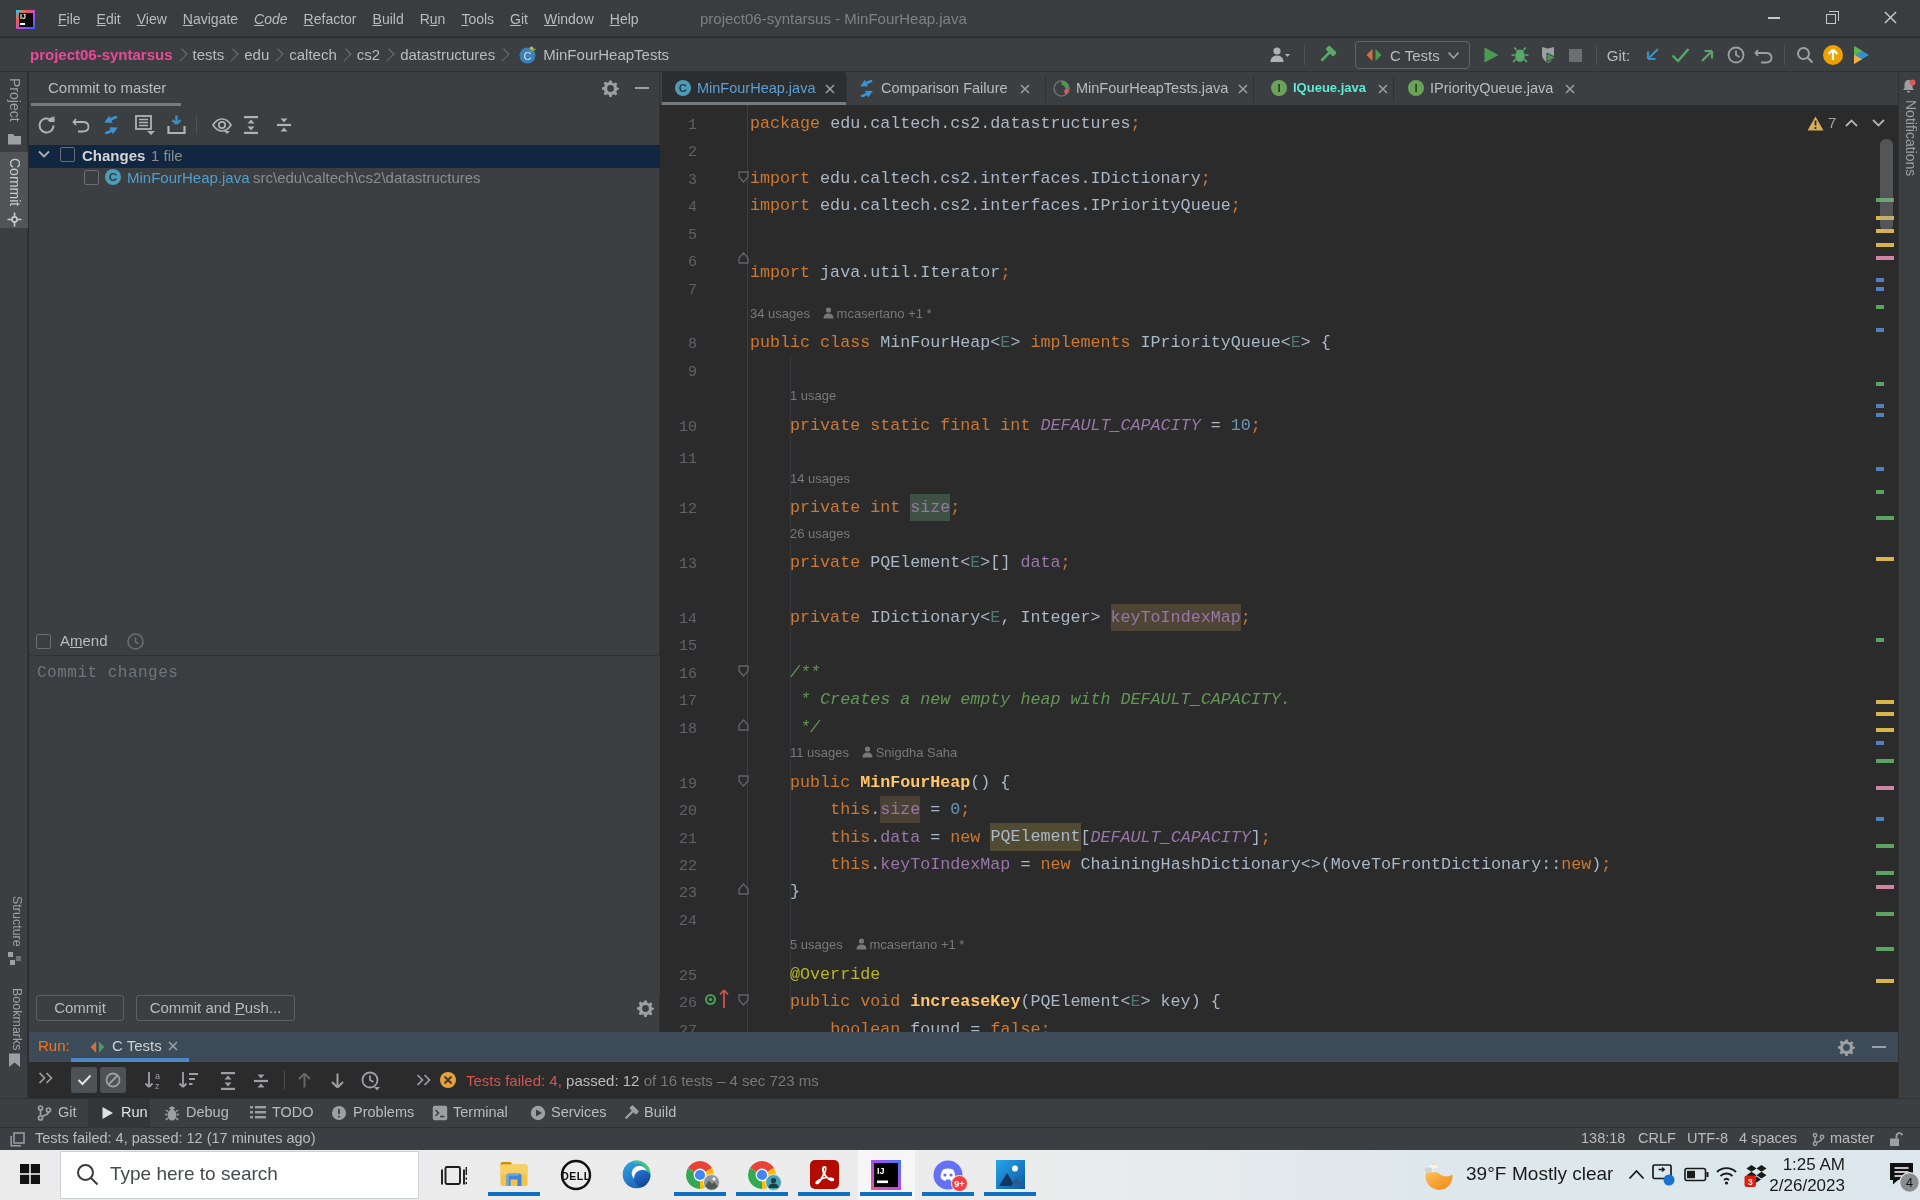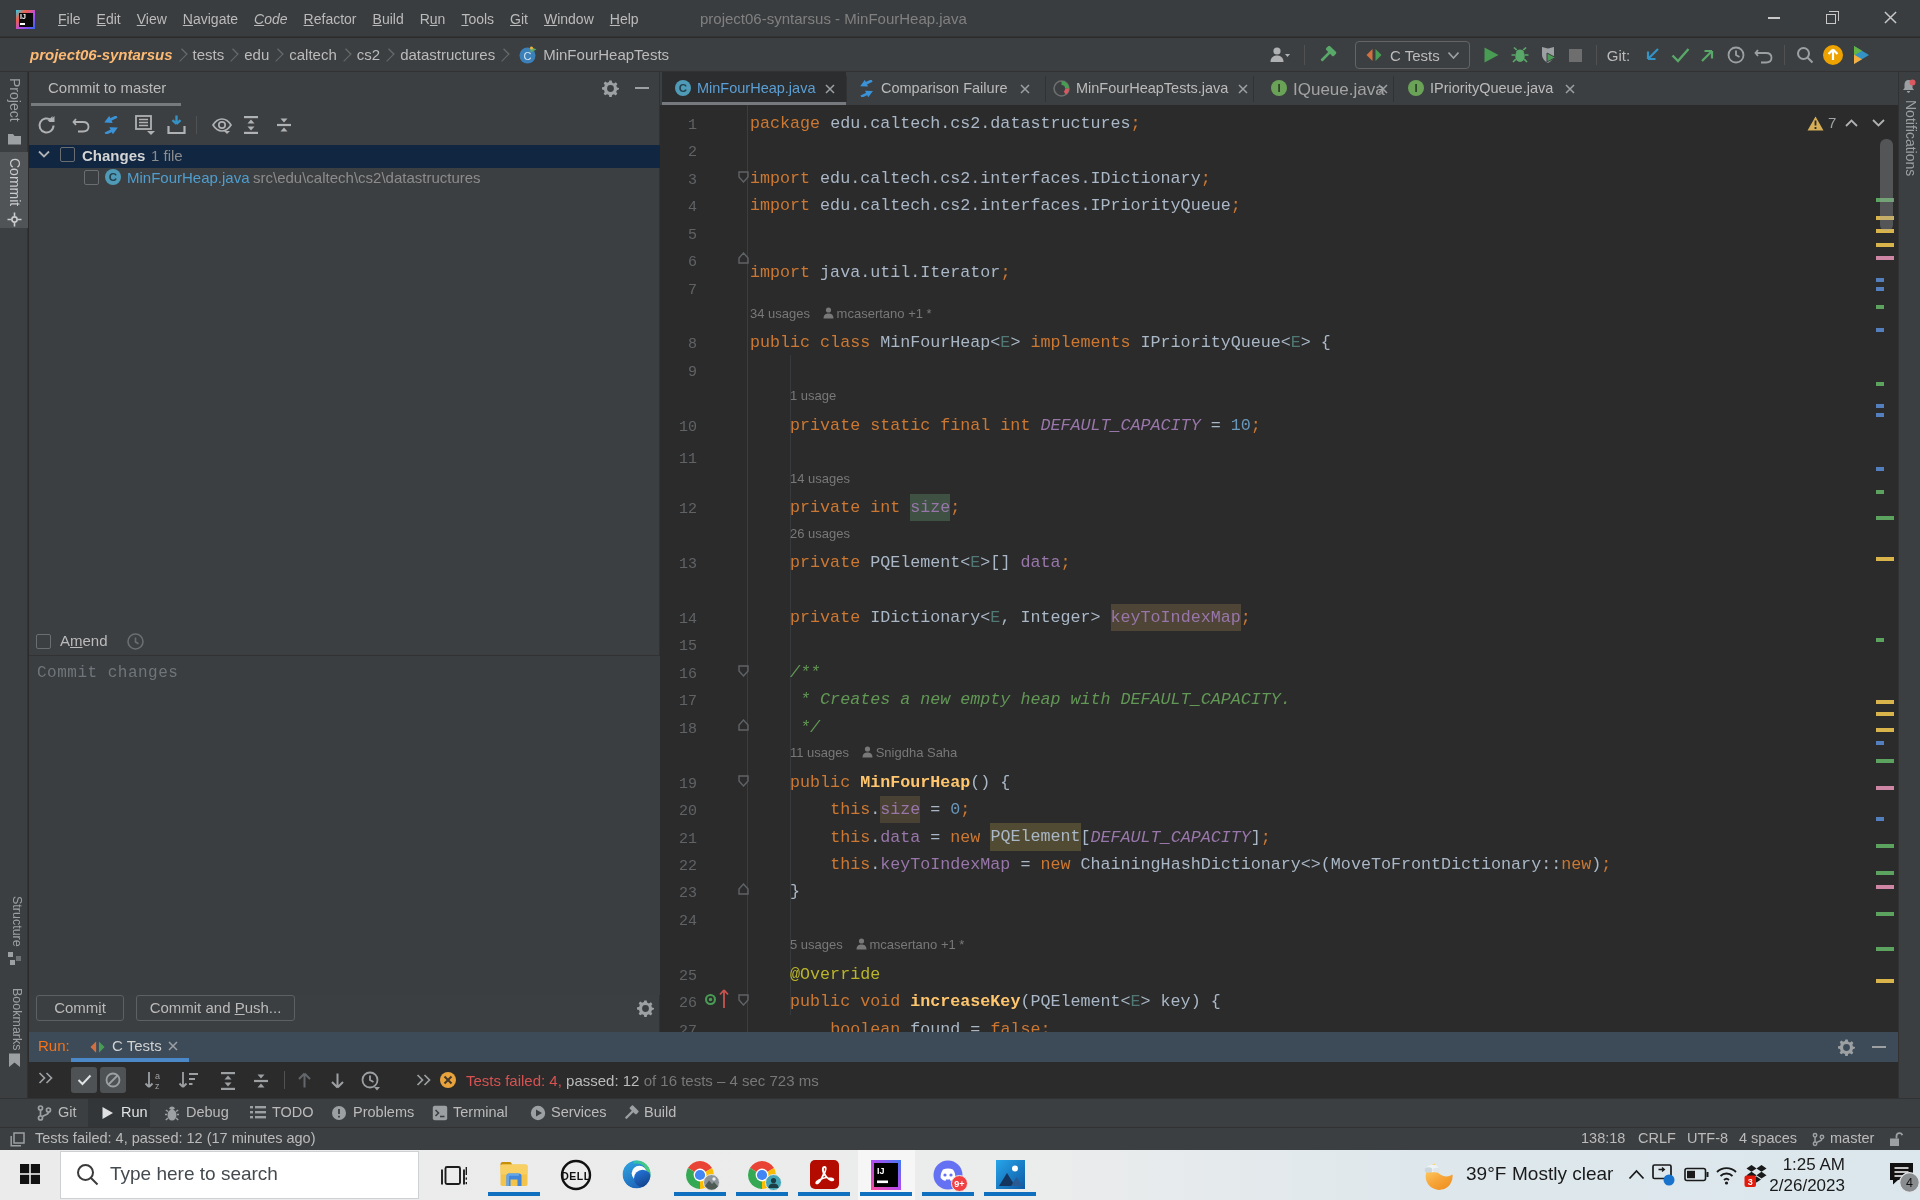--- a/index.html
+++ b/index.html
@@ -51,21 +51,21 @@
 
 <div class="abs" style="left:1768px;top:17px;width:12px;height:2px;background:#c8c8c8;"></div>
 <div class="abs" style="left:1826px;top:14px;width:10px;height:10px;border:1.5px solid #c8c8c8;background:#3a3d3f;z-index:3;"></div>
 <div class="abs" style="left:1829px;top:11px;width:10px;height:10px;border-top:1.5px solid #c8c8c8;border-right:1.5px solid #c8c8c8;"></div>
 <svg class="abs" style="left:1884px;top:11px;" width="13" height="13" viewBox="0 0 14 14">
     <path d="M1 1 L13 13 M13 1 L1 13" stroke="#c8c8c8" stroke-width="1.6"></path>
   </svg>
 
 <div class="abs" style="left:0;top:38px;width:1920px;height:34px;background:#3c3f41;border-bottom:1px solid #323232;"></div>
 <div class="abs" id="breadcrumbs" style="left:30px;top:38px;height:33px;display:flex;align-items:center;font-size:15px;color:#bbbbbb;">
-  <b style="color:#fdba74;font-style:italic;">project06-syntarsus</b>
+  <b style="color:#ec4899;">project06-syntarsus</b>
     <span class="bc-sep"></span>
   <span>tests</span>
     <span class="bc-sep"></span>
   <span>edu</span>
     <span class="bc-sep"></span>
   <span>caltech</span>
     <span class="bc-sep"></span>
   <span>cs2</span>
     <span class="bc-sep"></span>
   <span>datastructures</span>
@@ -361,21 +361,21 @@
       <path d="M15 8 A7 7 0 0 1 12 13.7 L8 8 Z" fill="#db5860"></path>
       <circle cx="8" cy="8" r="3.4" fill="#3c3f41"></circle>
     </svg>
   <div class="abs" style="left:416px;top:8px;color:#bbbbbb;font-size:14.5px;">MinFourHeapTests.java</div>
   <svg class="abs" style="left:578px;top:12px;" width="10" height="10" viewBox="0 0 10 10">
       <path d="M1 1 L9 9 M9 1 L1 9" stroke="#9da0a3" stroke-width="1.5"></path>
     </svg>
   <div class="abs" style="left:593px;top:4px;width:1px;height:26px;background:#323232;"></div>
 
   <div class="abs" style="left:611px;top:8px;width:16px;height:16px;border-radius:50%;background:#6aa358;color:#2a3d25;font-size:11.5px;font-weight:bold;text-align:center;line-height:16px;">I</div>
-  <div class="abs" style="left:633px;top:8px;color:#a3a3a3;font-size:17px;">IQueue.java</div>
+  <div class="abs" style="left:633px;top:8px;color:#5eead4;font-size:13px;font-weight:bold;">IQueue.java</div>
   <svg class="abs" style="left:718px;top:12px;" width="10" height="10" viewBox="0 0 10 10">
       <path d="M1 1 L9 9 M9 1 L1 9" stroke="#9da0a3" stroke-width="1.5"></path>
     </svg>
   <div class="abs" style="left:733px;top:4px;width:1px;height:26px;background:#323232;"></div>
 
   <div class="abs" style="left:748px;top:8px;width:16px;height:16px;border-radius:50%;background:#6aa358;color:#2a3d25;font-size:11.5px;font-weight:bold;text-align:center;line-height:16px;">I</div>
   <div class="abs" style="left:770px;top:8px;color:#bbbbbb;font-size:14.5px;">IPriorityQueue.java</div>
   <svg class="abs" style="left:905px;top:12px;" width="10" height="10" viewBox="0 0 10 10">
       <path d="M1 1 L9 9 M9 1 L1 9" stroke="#9da0a3" stroke-width="1.5"></path>
     </svg>

